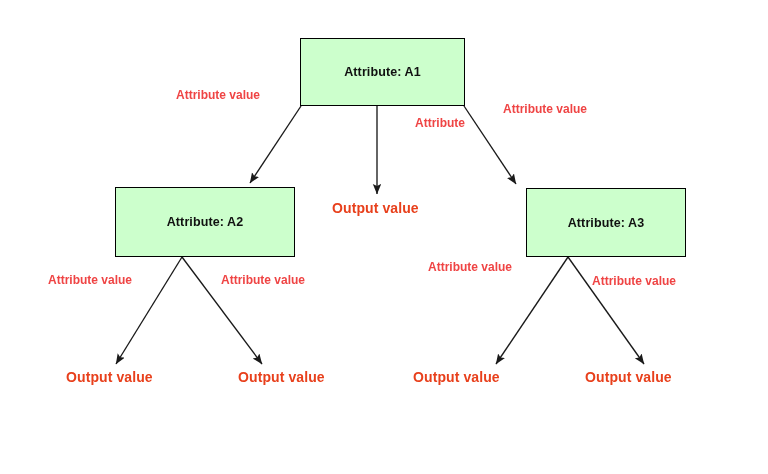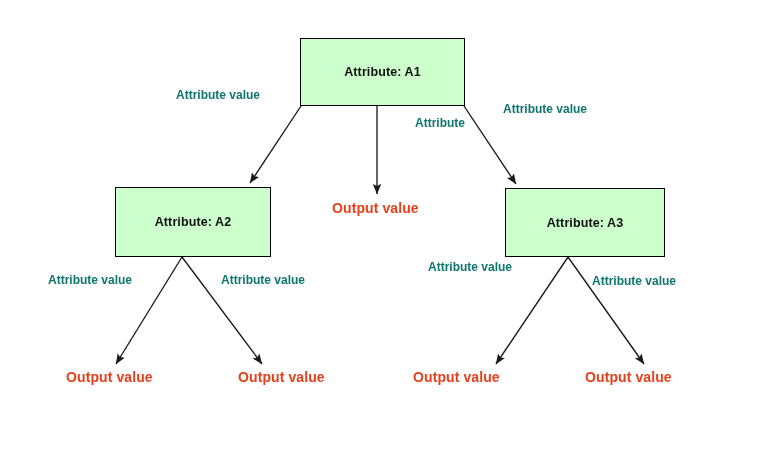--- a/index.html
+++ b/index.html
@@ -36,21 +36,21 @@
     font-size: 12.5px;
     font-weight: bold;
     color: #111111;
     letter-spacing: 0.1px;
     white-space: nowrap;
   }
   .edge-label {
     position: absolute;
     font-size: 12px;
     font-weight: bold;
-    color: #0f766e;
+    color: #ef4444;
     white-space: nowrap;
     z-index: 4;
     line-height: 1.05;
   }
   .edge-label.two-line {
     white-space: normal;
     text-align: right;
     width: 74px;
     line-height: 2.0;
   }
@@ -88,25 +88,25 @@
 
     <line x1="568" y1="257" x2="496" y2="364" stroke="#1A1A1A" stroke-width="1.35" marker-end="url(#arrowhead)"></line>
 
     <line x1="568" y1="257" x2="644" y2="364" stroke="#1A1A1A" stroke-width="1.35" marker-end="url(#arrowhead)"></line>
   </svg>
 
   <div class="node" style="left:300px; top:38px; width:165px; height:68px;">
     <span class="node-label">Attribute: A1</span>
   </div>
 
-  <div class="node" style="left:115px; top:187px; width:156px; height:70px;">
+  <div class="node" style="left:115px; top:187px; width:180px; height:70px;">
     <span class="node-label">Attribute: A2</span>
   </div>
 
-  <div class="node" style="left:505px; top:188px; width:160px; height:69px;">
+  <div class="node" style="left:526px; top:188px; width:160px; height:69px;">
     <span class="node-label">Attribute: A3</span>
   </div>
 
   <div class="edge-label" style="left:176px; top:89px;">Attribute value</div>
 
   <div class="edge-label two-line" style="left:391px; top:111px;">
     <div>Attribute</div>
   </div>
 
   <div class="edge-label" style="left:503px; top:103px;">Attribute value</div>

